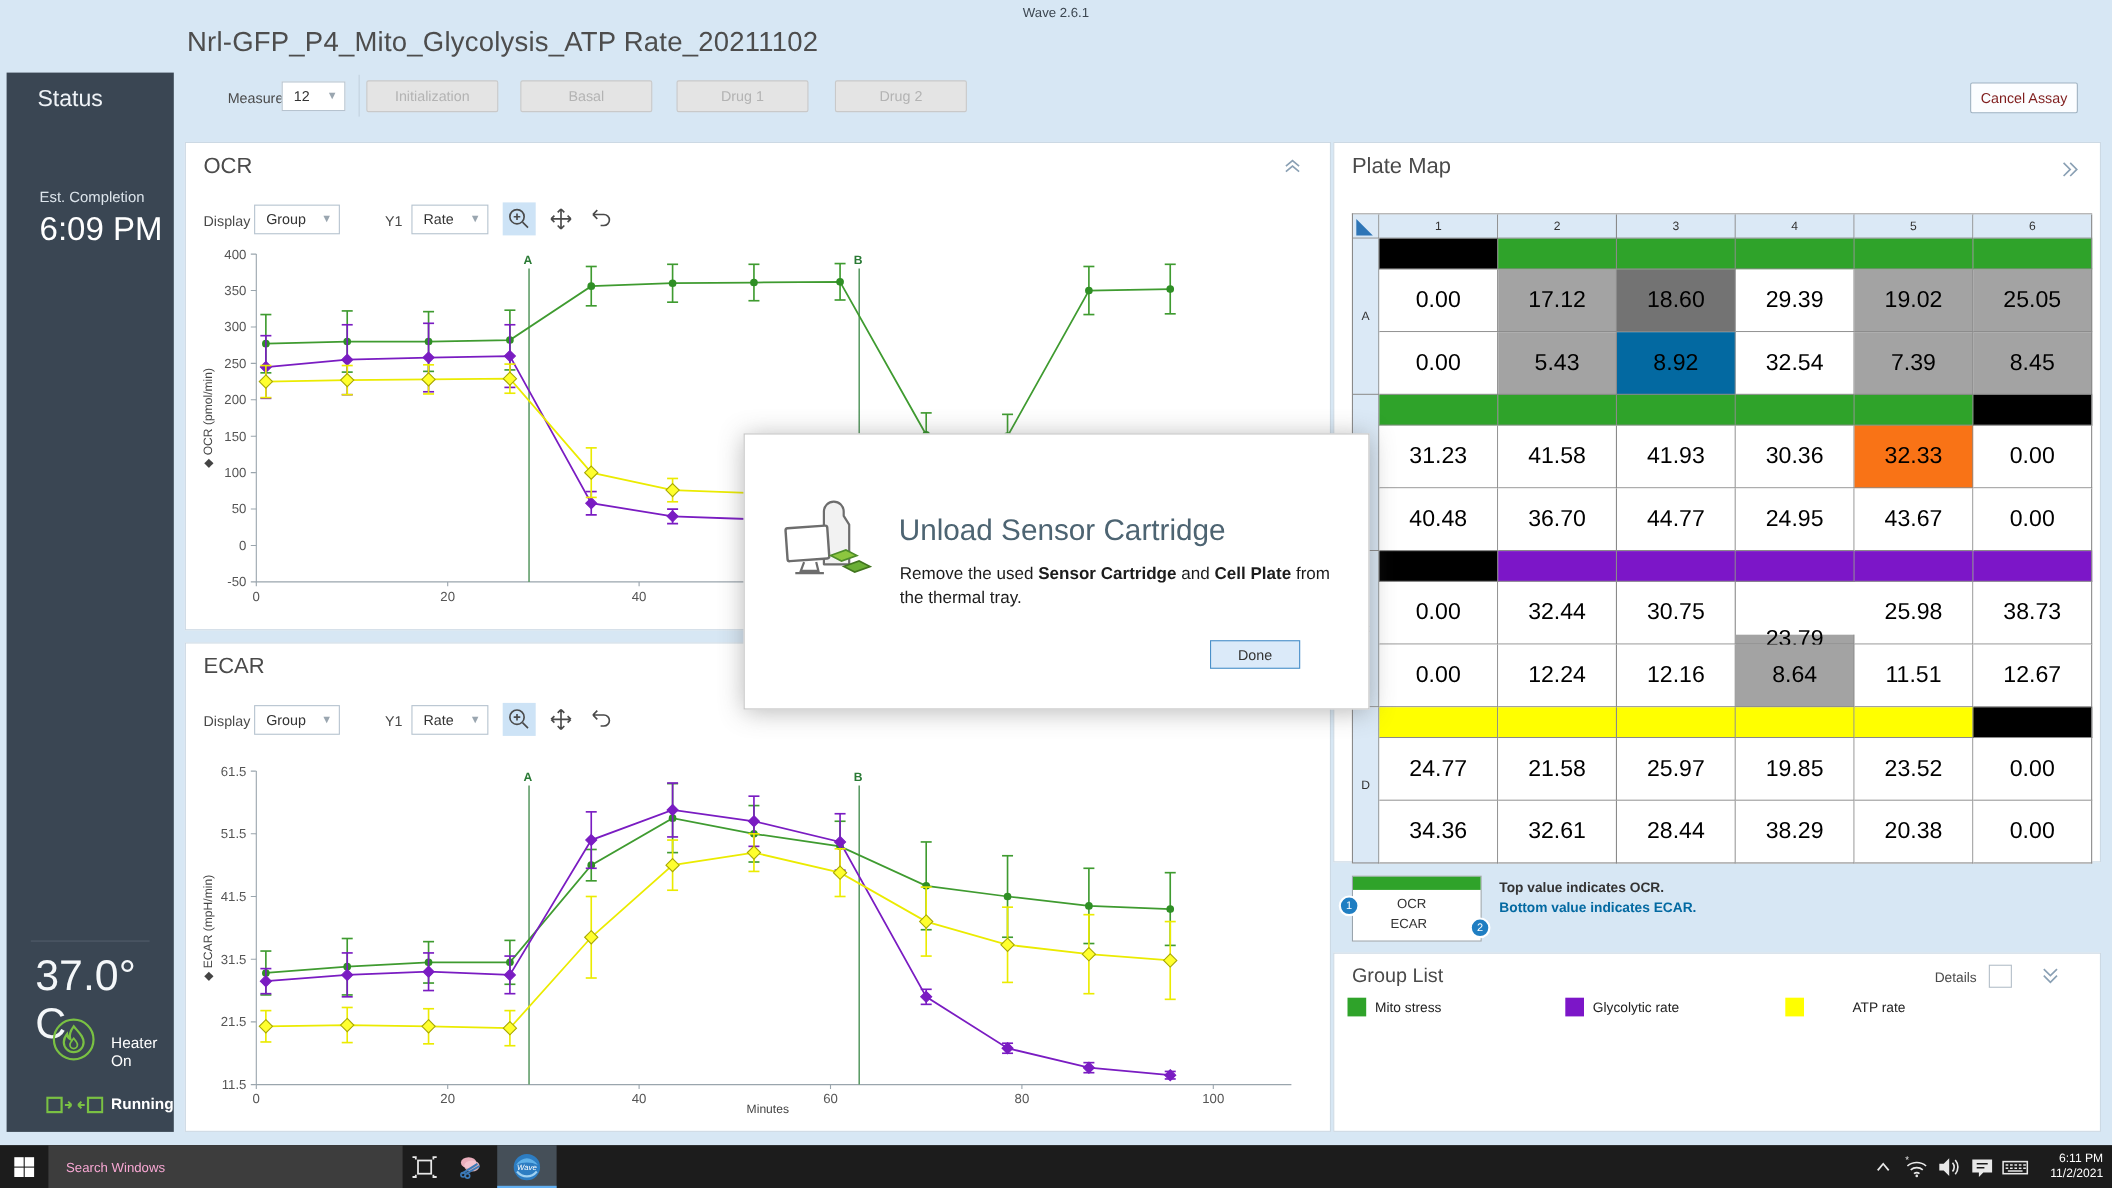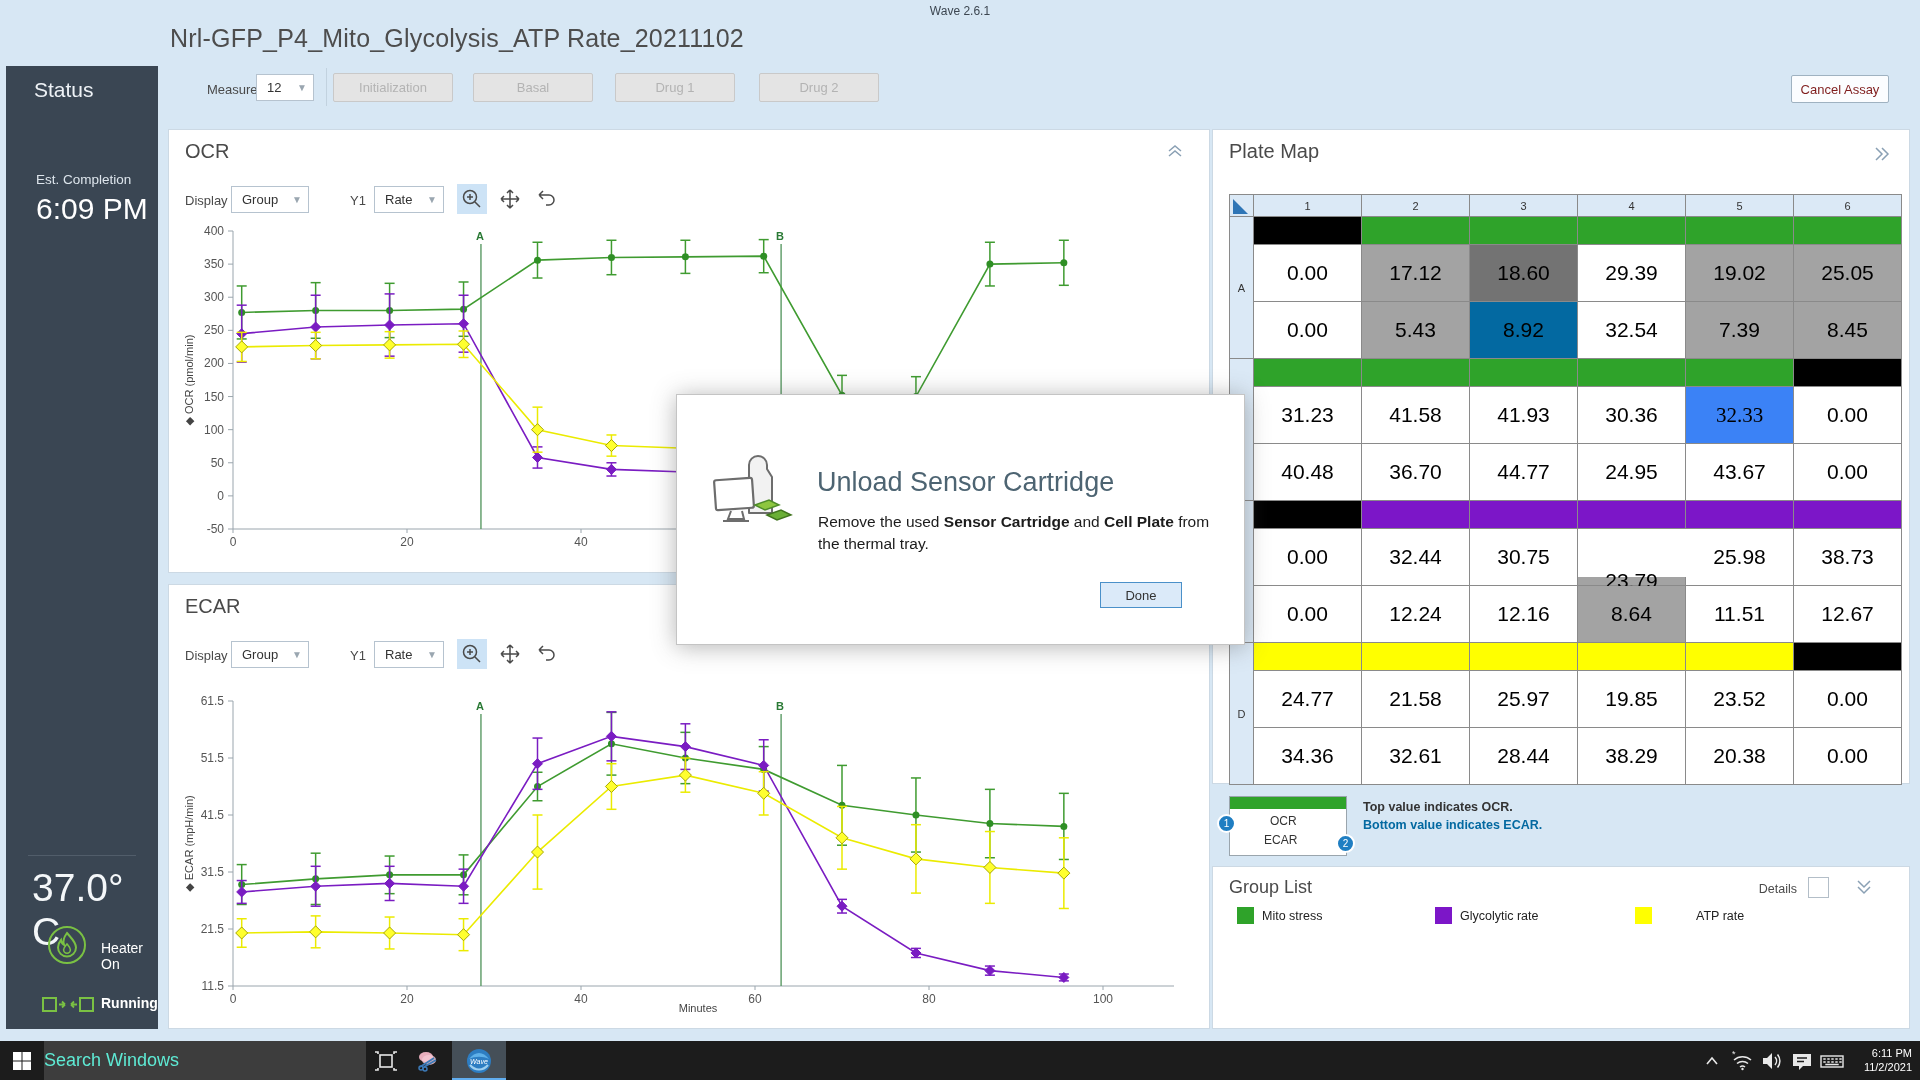--- a/index.html
+++ b/index.html
@@ -69,39 +69,39 @@
   .numcirc{position:absolute;width:19px;height:19px;border-radius:50%;background:#1f7ec2;color:#fff;font-size:10px;
     display:flex;align-items:center;justify-content:center;border:2px solid #fff}
   .pm-leg-text1{position:absolute;left:150px;top:670px;font-size:12.5px;font-weight:bold;color:#333}
   .pm-leg-text2{position:absolute;left:150px;top:688px;font-size:12.5px;font-weight:bold;color:#0369a1}
 
   
   .group-panel{left:1212px;top:866px;width:698px;height:163px}
   .details-label{position:absolute;right:112px;top:15px;font-size:12.5px;color:#4a4a4a}
   .details-checkbox{position:absolute;right:80px;top:10px;width:21px;height:21px;background:#fff;border:1px solid #b3bec8;cursor:pointer}
   .gl-chevron{position:absolute;right:36px;top:12px;cursor:pointer}
-  #group-items{position:absolute;left:24px;top:40px;width:650px;height:24px}
+  #group-items{position:absolute;left:12px;top:40px;width:650px;height:24px}
   .gitem{position:absolute;display:flex;align-items:center;gap:8px}
   .gsq{width:17px;height:17px;display:inline-block}
   .gname{font-size:12.5px;color:#222}
 
   
   .dialog{left:676px;top:394px;width:569px;height:251px;background:#fff;border:1px solid #c4c4c4;
     box-shadow:0 2px 22px rgba(90,90,90,.45);z-index:50}
   .dlg-icon{position:absolute;left:28px;top:58px}
   .dlg-title{position:absolute;left:140px;top:72px;font-size:27px;font-weight:400;color:#4d6472}
   .dlg-body{position:absolute;left:141px;top:116px;width:415px;font-size:15.5px;line-height:22px;color:#1c1c1c}
   .done-btn{position:absolute;right:62px;bottom:36px;width:82px;height:26px;background:#dbeaf9;border:1px solid #4a90c9;
     font-size:13px;color:#333;display:flex;align-items:center;justify-content:center;cursor:pointer}
 
   
   .taskbar{left:0;top:1041px;width:1920px;height:39px;background:#1c1c1c;z-index:60}
   .start-btn{position:absolute;left:0;top:0;width:44px;height:39px;display:flex;align-items:center;justify-content:center;cursor:pointer}
   .search-box{position:absolute;left:44px;top:0;width:322px;height:39px;background:#3d3d3d;display:flex;align-items:center;cursor:text}
-  .search-text{font-size:18px;color:#5eead4}
+  .search-text{margin-left:16px;font-size:12px;color:#f9a8d4}
   .tb-ic{position:absolute;top:0;width:40px;height:39px;display:flex;align-items:center;justify-content:center;cursor:pointer}
   .wave-tile{position:absolute;left:452px;top:0;width:54px;height:39px;background:#454f58;display:flex;align-items:center;justify-content:center;cursor:pointer}
   .wave-underline{position:absolute;left:0;bottom:0;width:100%;height:2px;background:#61aef0}
   .clock{position:absolute;right:8px;top:5px;text-align:right;color:#fff;font-size:11px;line-height:14px;cursor:default}
 </style>
 </head>
 <body>
 
 <div class="abs version-label">Wave 2.6.1</div>
 <div class="abs file-title">Nrl-GFP_P4_Mito_Glycolysis_ATP Rate_20211102</div>
@@ -616,21 +616,21 @@
       <div class="pcell pstrip" style="background: rgb(47, 163, 42);"></div>
       <div class="pcell pstrip" style="background: rgb(47, 163, 42);"></div>
       <div class="pcell pstrip" style="background: rgb(47, 163, 42);"></div>
       <div class="pcell pstrip" style="background: rgb(47, 163, 42);"></div>
       <div class="pcell pstrip" style="background: rgb(47, 163, 42);"></div>
       <div class="pcell pstrip" style="background: rgb(0, 0, 0);"></div>
       <div class="pcell pval" style="background: rgb(255, 255, 255);">31.23</div>
       <div class="pcell pval" style="background: rgb(255, 255, 255);">41.58</div>
       <div class="pcell pval" style="background: rgb(255, 255, 255);">41.93</div>
       <div class="pcell pval" style="background: rgb(255, 255, 255);">30.36</div>
-      <div class="pcell pval" style="background: #3b82f6; font-family: Liberation Serif, serif;">32.33</div>
+      <div class="pcell pval" style="background: #f97316;">32.33</div>
       <div class="pcell pval" style="background: rgb(255, 255, 255);">0.00</div>
       <div class="pcell pval" style="background: rgb(255, 255, 255);">40.48</div>
       <div class="pcell pval" style="background: rgb(255, 255, 255);">36.70</div>
       <div class="pcell pval" style="background: rgb(255, 255, 255);">44.77</div>
       <div class="pcell pval" style="background: rgb(255, 255, 255);">24.95</div>
       <div class="pcell pval" style="background: rgb(255, 255, 255);">43.67</div>
       <div class="pcell pval" style="background: rgb(255, 255, 255);">0.00</div>
       <div class="pcell plabel">C</div>
       <div class="pcell pstrip" style="background: rgb(0, 0, 0);"></div>
       <div class="pcell pstrip" style="background: rgb(124, 22, 200);"></div>

